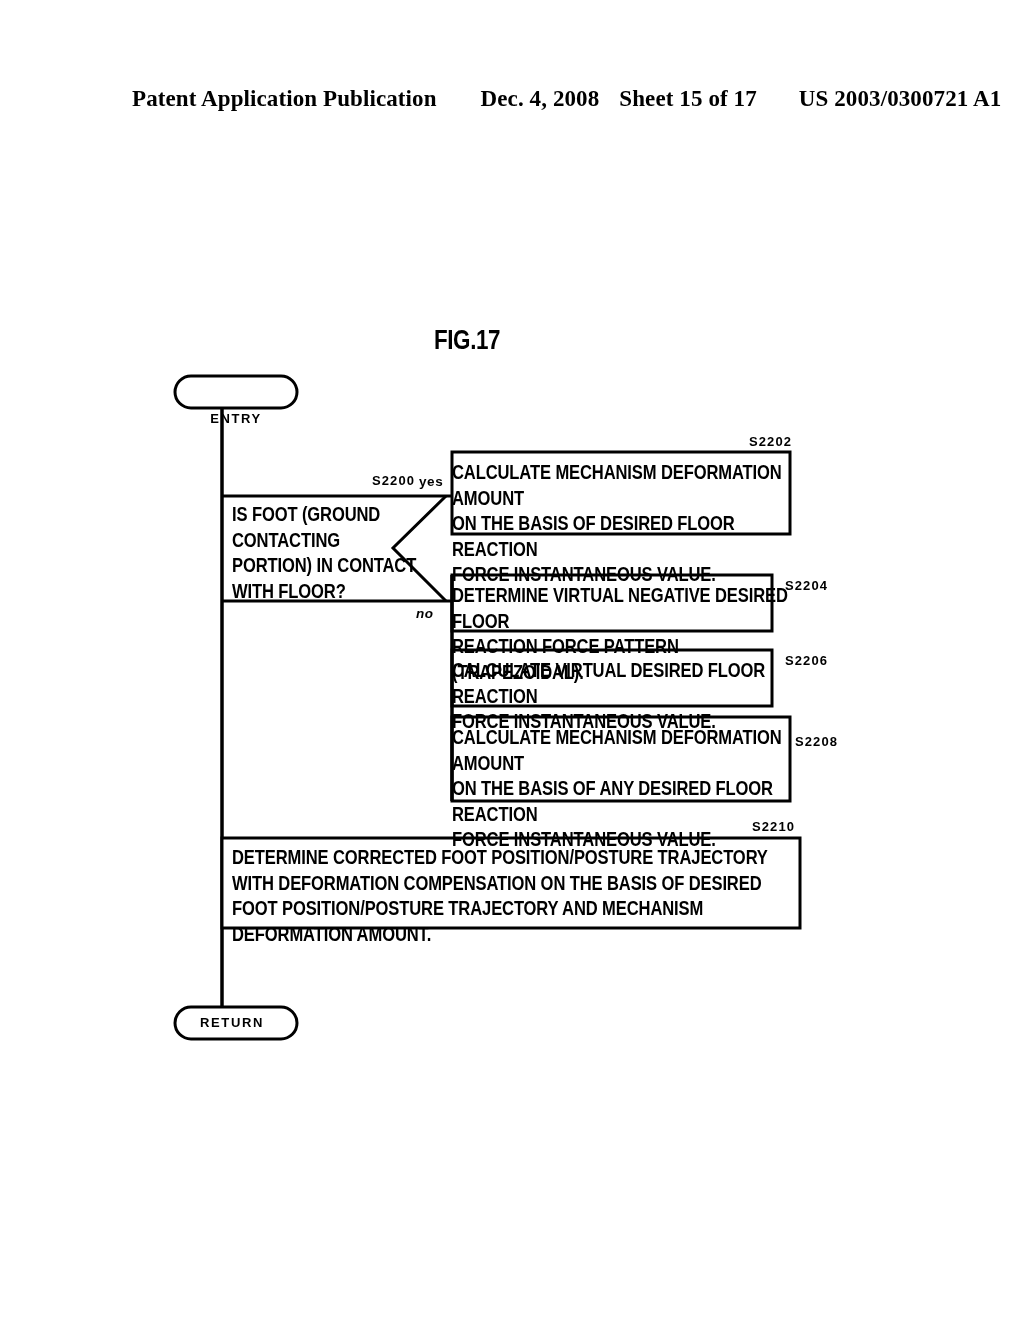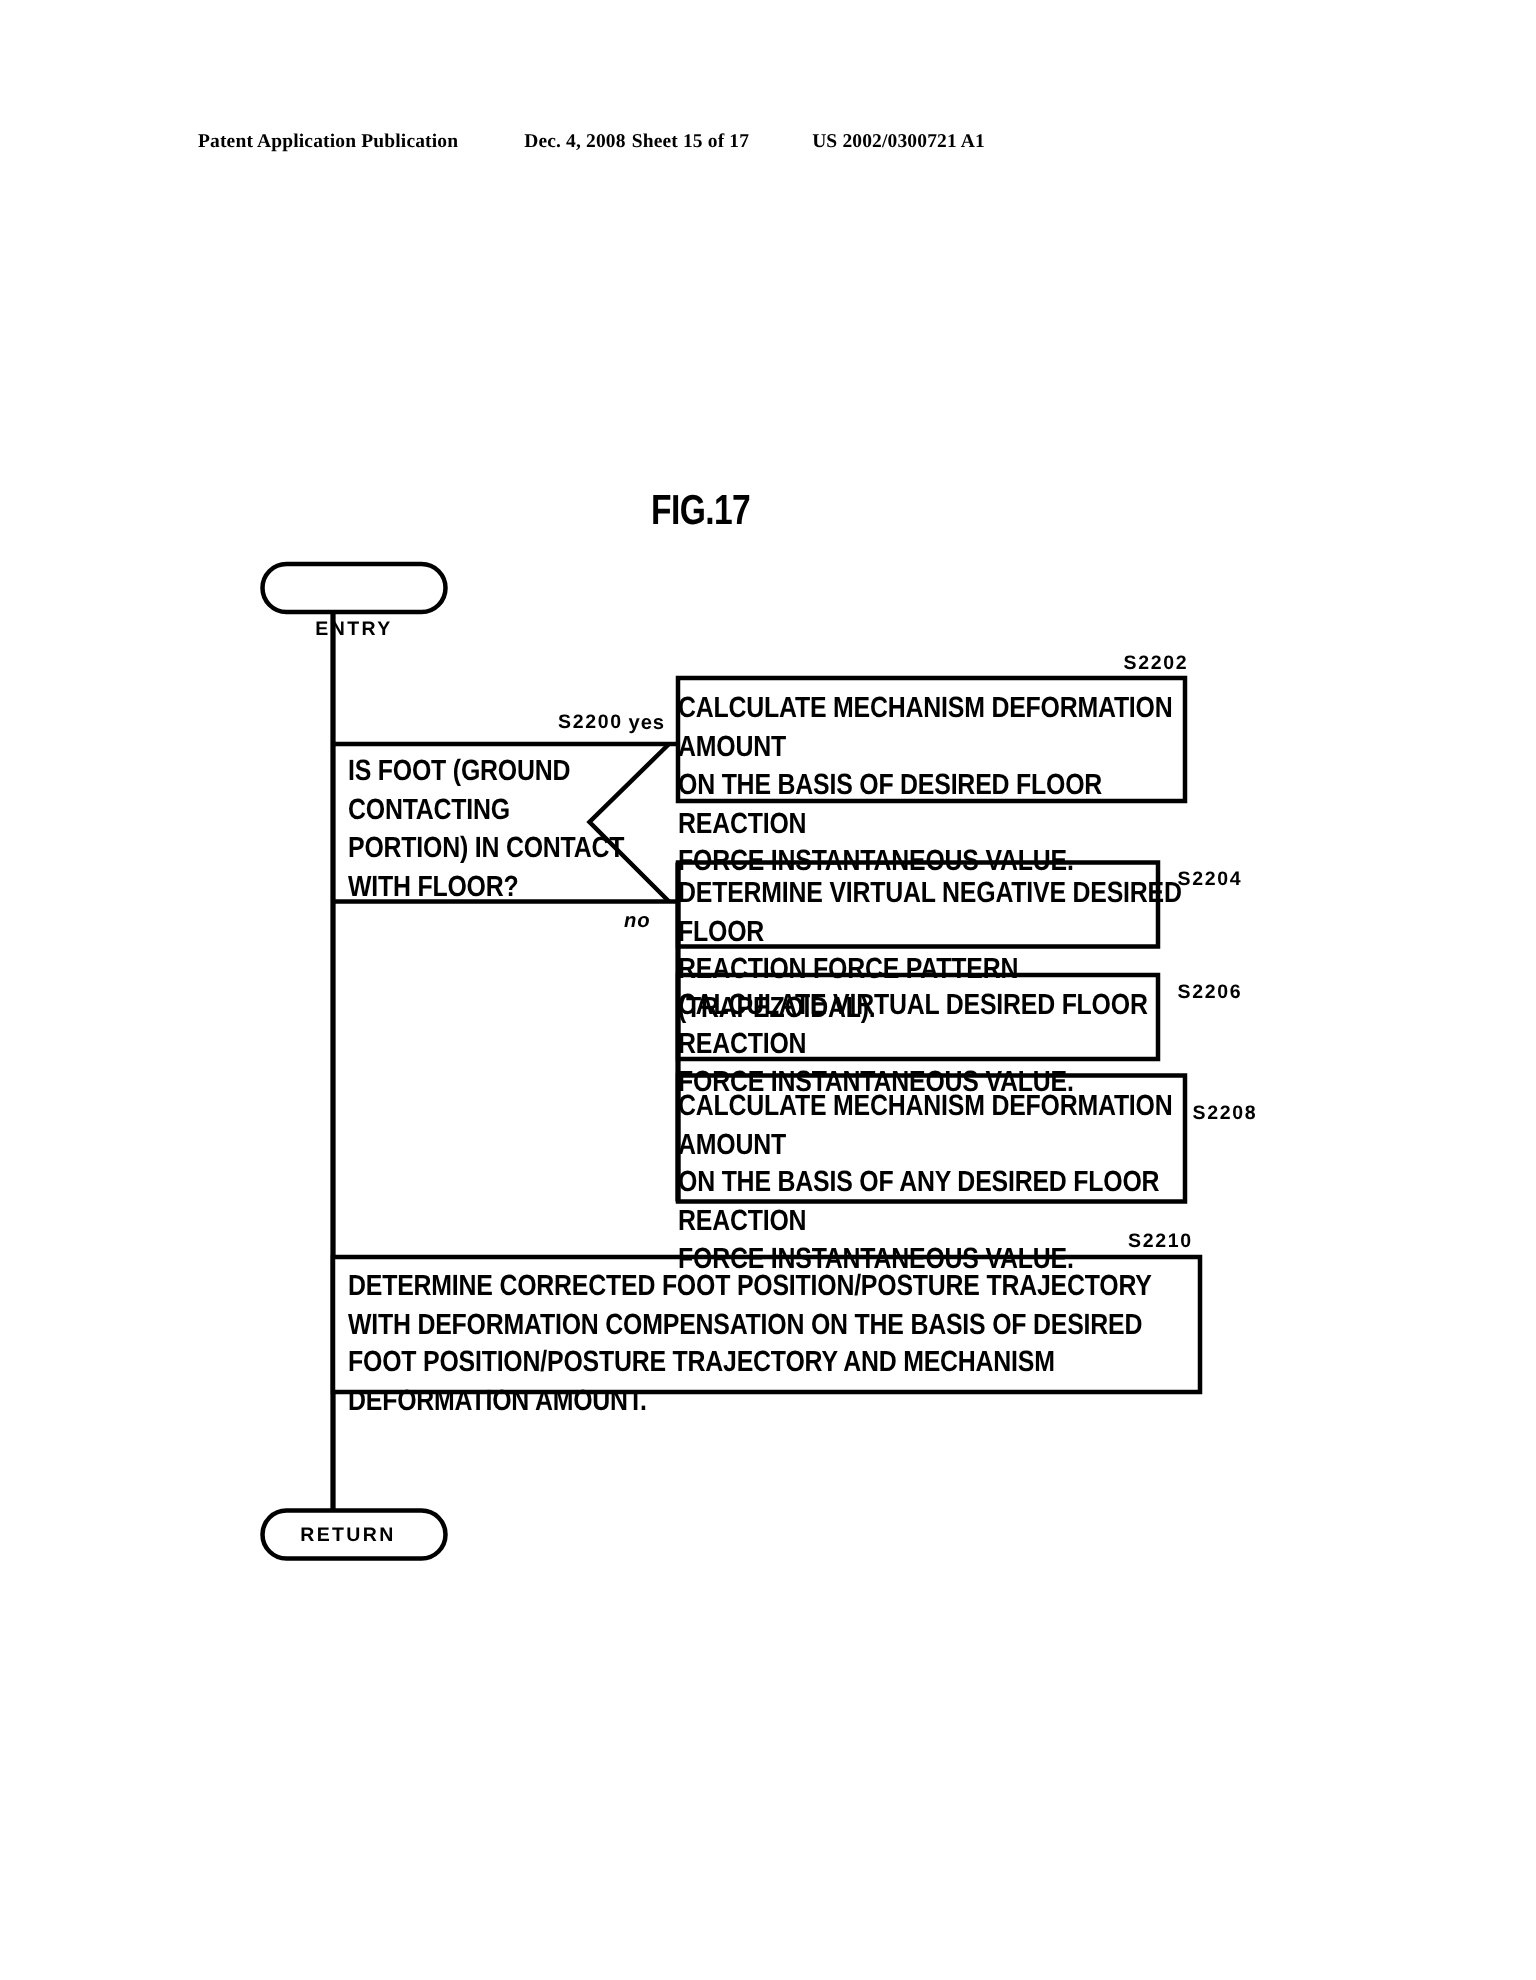--- a/index.html
+++ b/index.html
@@ -19,29 +19,29 @@
 
   
   #page-header {
     position: absolute;
     left: 132px;
     top: 86px;
     width: 760px;
     height: 26px;
     font-family: "Liberation Serif", serif;
     font-weight: bold;
-    font-size: 13px;
+    font-size: 23px;
     letter-spacing: 0.1px;
     white-space: nowrap;
     display: flex;
     align-items: baseline;
   }
   #page-header .h-pub   { }
   #page-header .h-date  { margin-left: 44px; }
-  #page-header .h-sheet { margin-left: 4px; }
+  #page-header .h-sheet { margin-left: 20px; }
   #page-header .h-pat   { margin-left: 42px; }
 
   
   #fig-title {
     position: absolute;
     left: 434px;
     top: 324px;
     font-family: "Liberation Sans Narrow", "Liberation Sans", sans-serif;
     font-weight: bold;
     font-size: 28px;
@@ -129,21 +129,21 @@
   #branch-yes { left: 419px; top: 474px; }
   #branch-no  { left: 416px; top: 606px; font-style: italic; }
 </style>
 </head>
 <body>
 
 <div id="page-header">
   <span class="h-pub">Patent Application Publication</span>
   <span class="h-date">Dec. 4, 2008</span>
   <span class="h-sheet">Sheet 15 of 17</span>
-  <span class="h-pat">US 2002/0300721 A1</span>
+  <span class="h-pat">US 2003/0300721 A1</span>
 </div>
 
 <div id="fig-title">FIG.17</div>
 
 <div id="flowchart">
 
   <svg id="flow-svg" viewBox="0 0 1024 1320">
     <g fill="none" stroke="#000000" stroke-width="3" stroke-linecap="butt">
 
       <rect x="175" y="376" width="122" height="32" rx="16" ry="16" fill="#ffffff" stroke="#000000" stroke-width="3"></rect>

